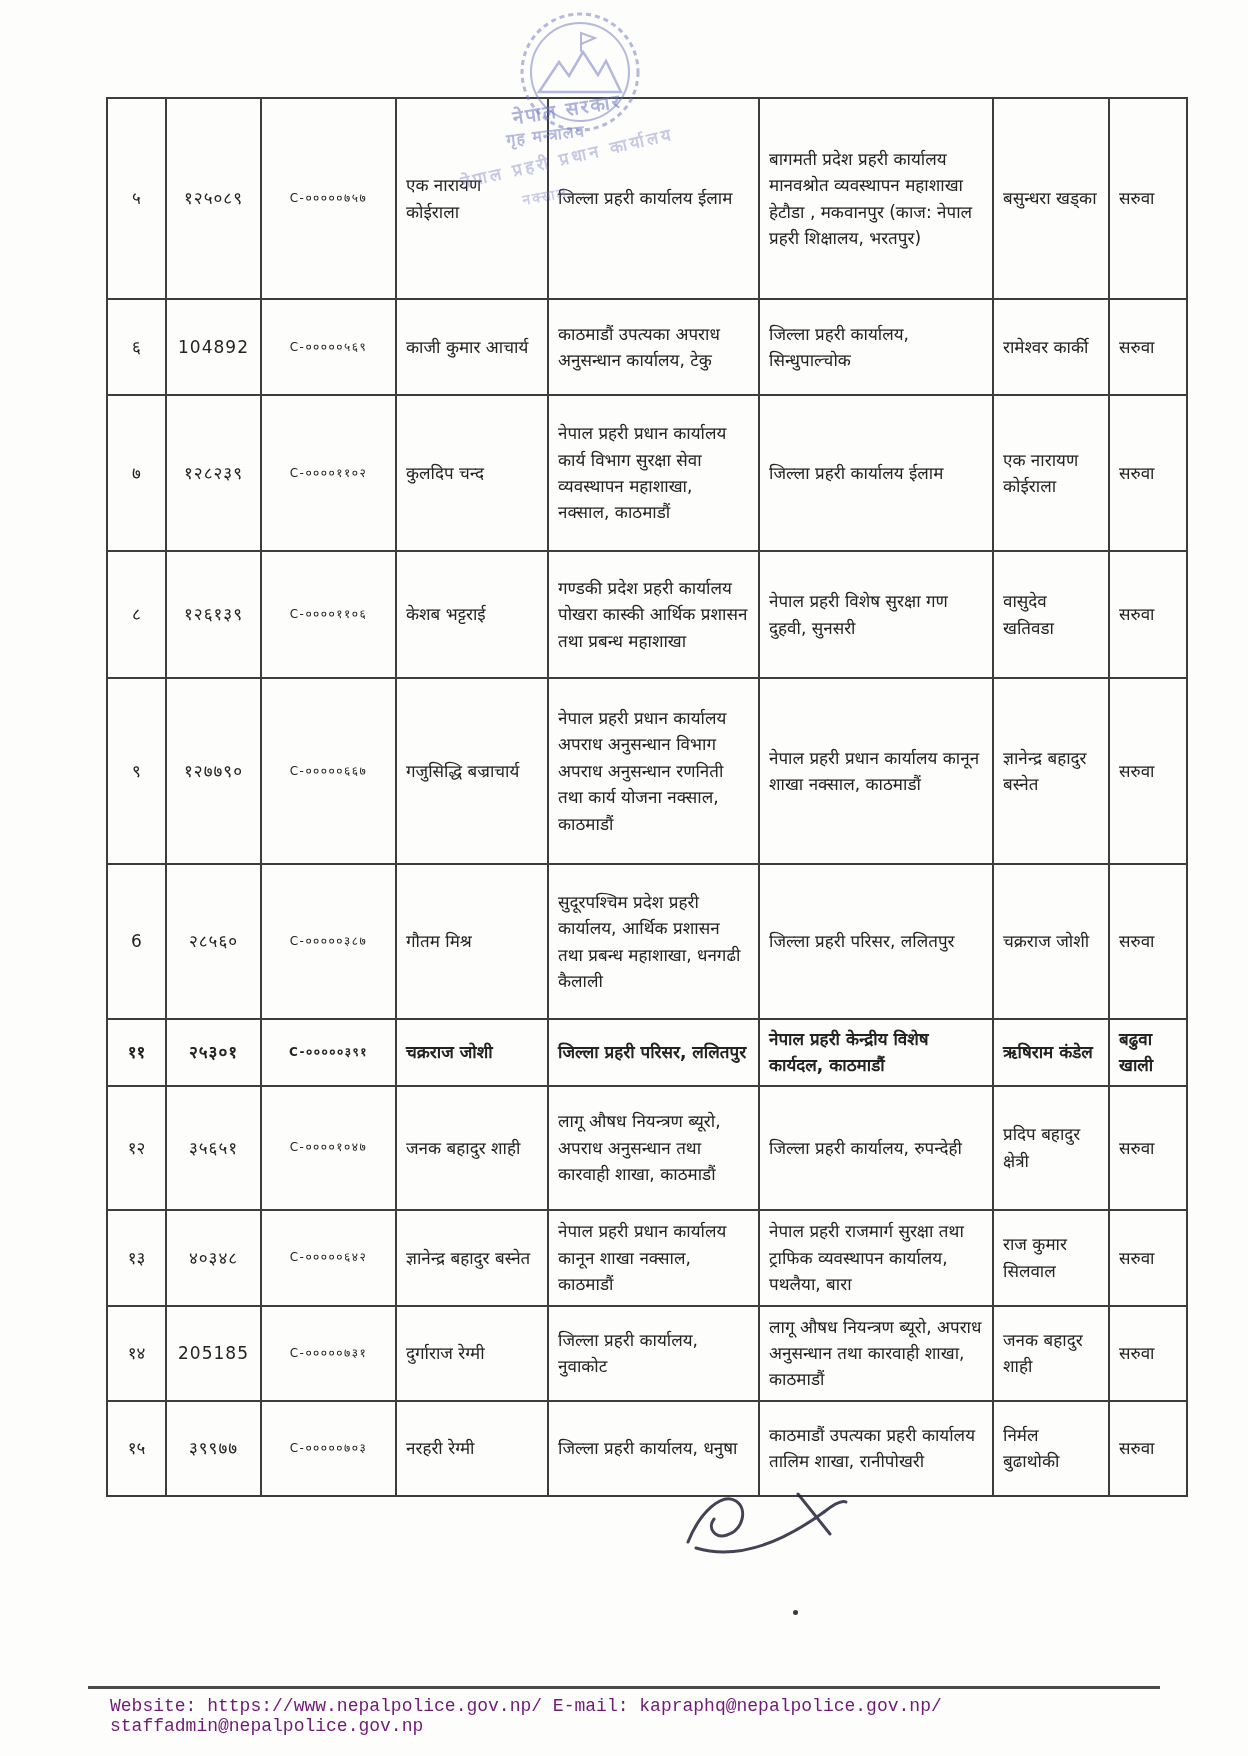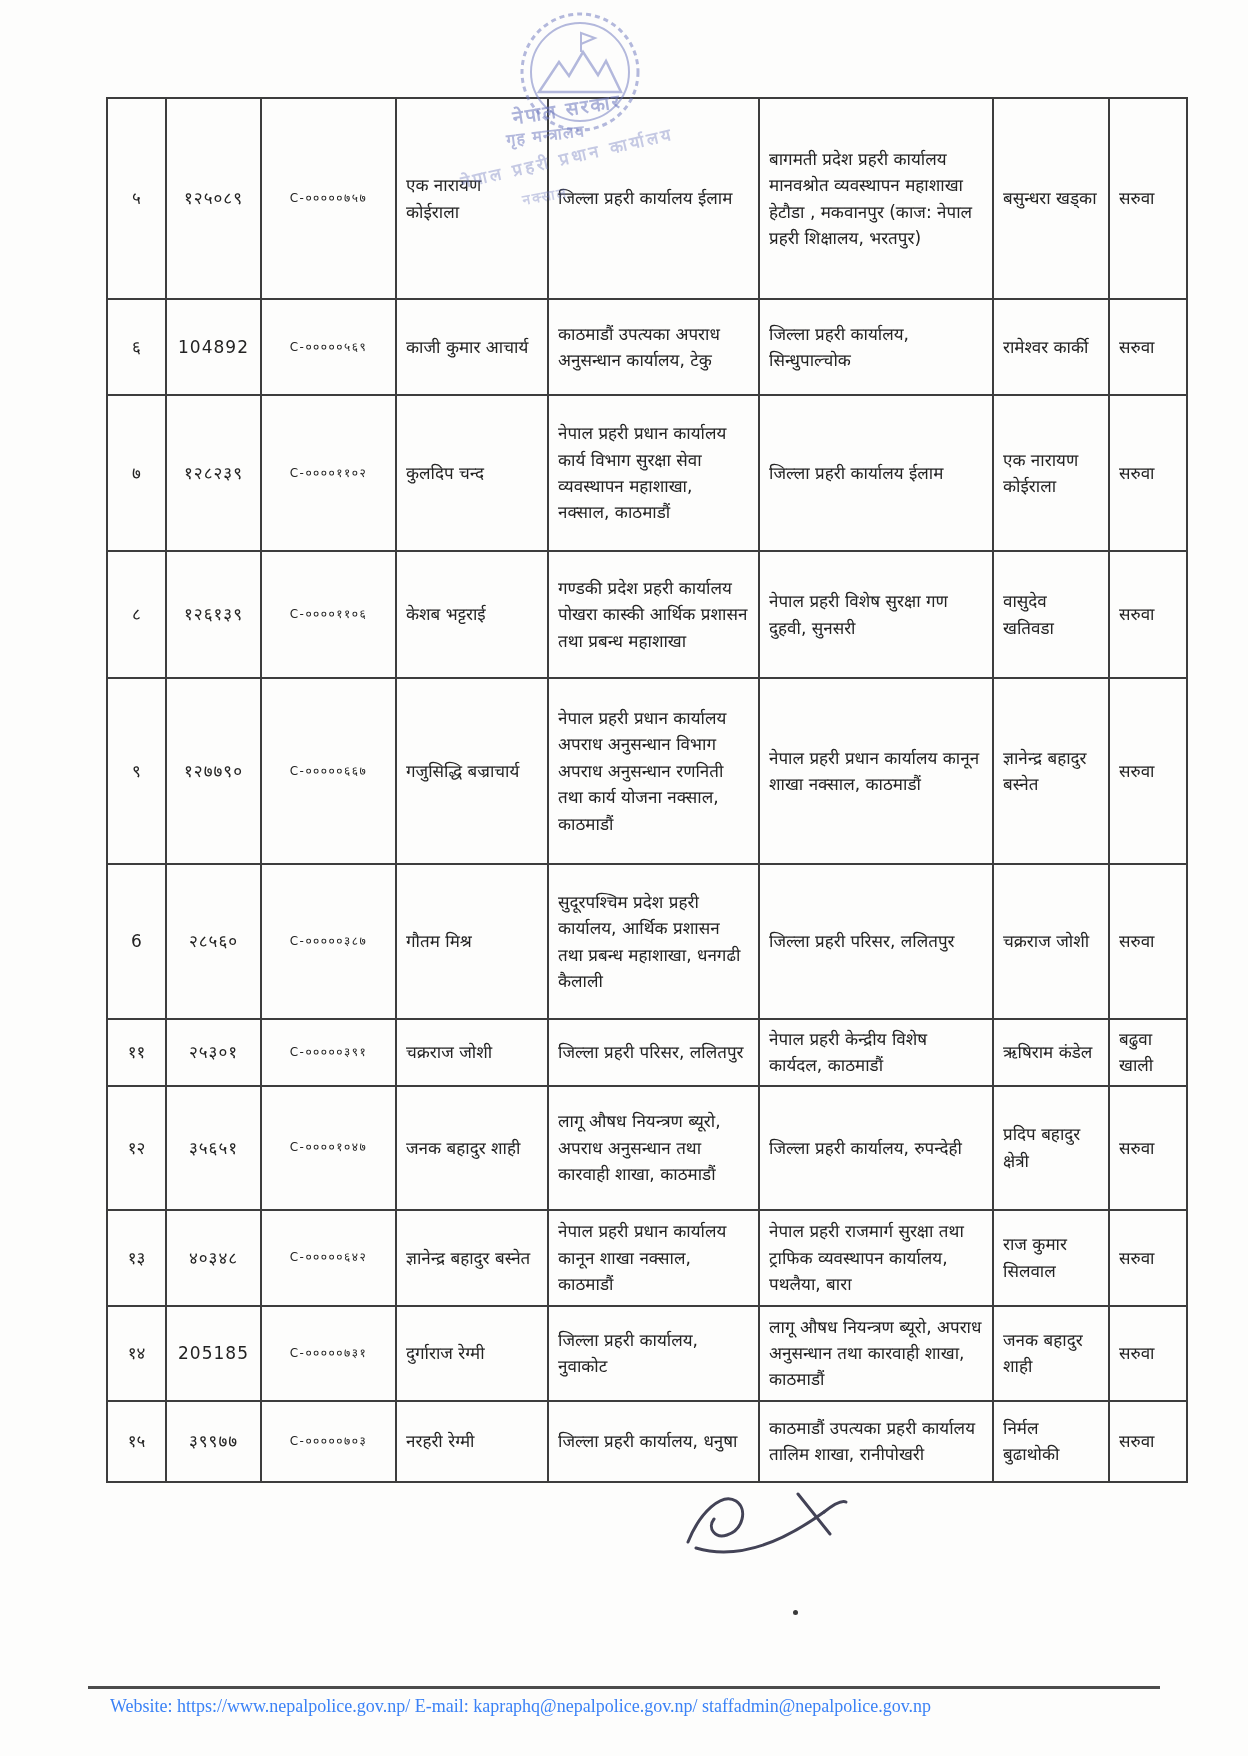--- a/index.html
+++ b/index.html
@@ -33,21 +33,21 @@
   .stamp-l4 { left:82px; top:186px; font-size:14px; letter-spacing:2px; transform:rotate(-10deg); opacity:.35; }
 
   
   .signature { position:absolute; left:678px; top:1478px; z-index:3; }
   .scan-dot { position:absolute; left:793px; top:1610px; width:5px; height:5px;
               border-radius:50%; background:#3a3a3a; }
 
   
   .footer-rule { position:absolute; left:88px; top:1686px; width:1072px; height:3px; background:#4c4c4c; }
   .footer-text { position:absolute; left:110px; top:1696px; width:1060px;
-                 font-family:Liberation Serif, serif; font-size:18px; color:#3b82f6; }
+                 font-family:Liberation Mono, monospace; font-size:18px; color:#701a75; }
 </style>
 </head>
 <body>
 
 <div class="page">
 
   <div class="stamp">
     <svg width="150" height="150" viewBox="0 0 150 150">
       <circle cx="75" cy="66" r="58" fill="none" stroke="currentColor" stroke-width="3" stroke-dasharray="5 4"></circle>
       <circle cx="75" cy="66" r="49" fill="none" stroke="currentColor" stroke-width="2"></circle>
@@ -125,21 +125,21 @@
         <tr style="height: 155px;">
           <td class="col-sn">6</td>
           <td class="col-emp_no">२८५६०</td>
           <td class="col-cid">C-०००००३८७</td>
           <td class="col-name">गौतम मिश्र</td>
           <td class="col-from_office">सुदूरपश्चिम प्रदेश प्रहरी कार्यालय, आर्थिक प्रशासन तथा प्रबन्ध महाशाखा, धनगढी कैलाली</td>
           <td class="col-to_office">जिल्ला प्रहरी परिसर, ललितपुर</td>
           <td class="col-replaced_by">चक्रराज जोशी</td>
           <td class="col-remark">सरुवा</td>
         </tr>
-        <tr style="height: 52px;">
+        <tr style="height: 52px; font-weight: bold;">
           <td class="col-sn">११</td>
           <td class="col-emp_no">२५३०१</td>
           <td class="col-cid">C-०००००३९१</td>
           <td class="col-name">चक्रराज जोशी</td>
           <td class="col-from_office">जिल्ला प्रहरी परिसर, ललितपुर</td>
           <td class="col-to_office">नेपाल प्रहरी केन्द्रीय विशेष कार्यदल, काठमाडौं</td>
           <td class="col-replaced_by">ऋषिराम कंडेल</td>
           <td class="col-remark">बढुवा खाली</td>
         </tr>
         <tr style="height: 124px;">
@@ -165,21 +165,21 @@
         <tr style="height: 95px;">
           <td class="col-sn">१४</td>
           <td class="col-emp_no">205185</td>
           <td class="col-cid">C-०००००७३१</td>
           <td class="col-name">दुर्गाराज रेग्मी</td>
           <td class="col-from_office">जिल्ला प्रहरी कार्यालय, नुवाकोट</td>
           <td class="col-to_office">लागू औषध नियन्त्रण ब्यूरो, अपराध अनुसन्धान तथा कारवाही शाखा, काठमाडौं</td>
           <td class="col-replaced_by">जनक बहादुर शाही</td>
           <td class="col-remark">सरुवा</td>
         </tr>
-        <tr style="height: 81px;">
+        <tr style="height: 95px;">
           <td class="col-sn">१५</td>
           <td class="col-emp_no">३९९७७</td>
           <td class="col-cid">C-०००००७०३</td>
           <td class="col-name">नरहरी रेग्मी</td>
           <td class="col-from_office">जिल्ला प्रहरी कार्यालय, धनुषा</td>
           <td class="col-to_office">काठमाडौं उपत्यका प्रहरी कार्यालय तालिम शाखा, रानीपोखरी</td>
           <td class="col-replaced_by">निर्मल बुढाथोकी</td>
           <td class="col-remark">सरुवा</td>
         </tr>
       </tbody>

